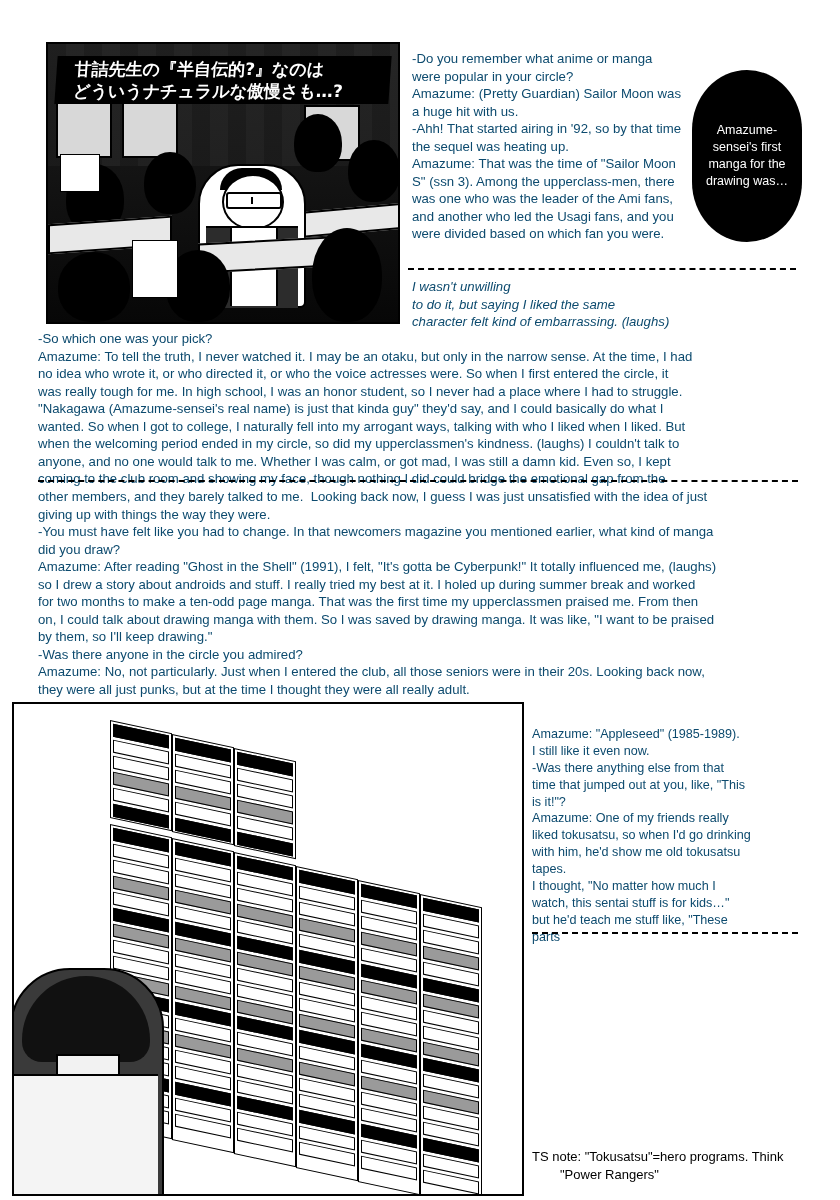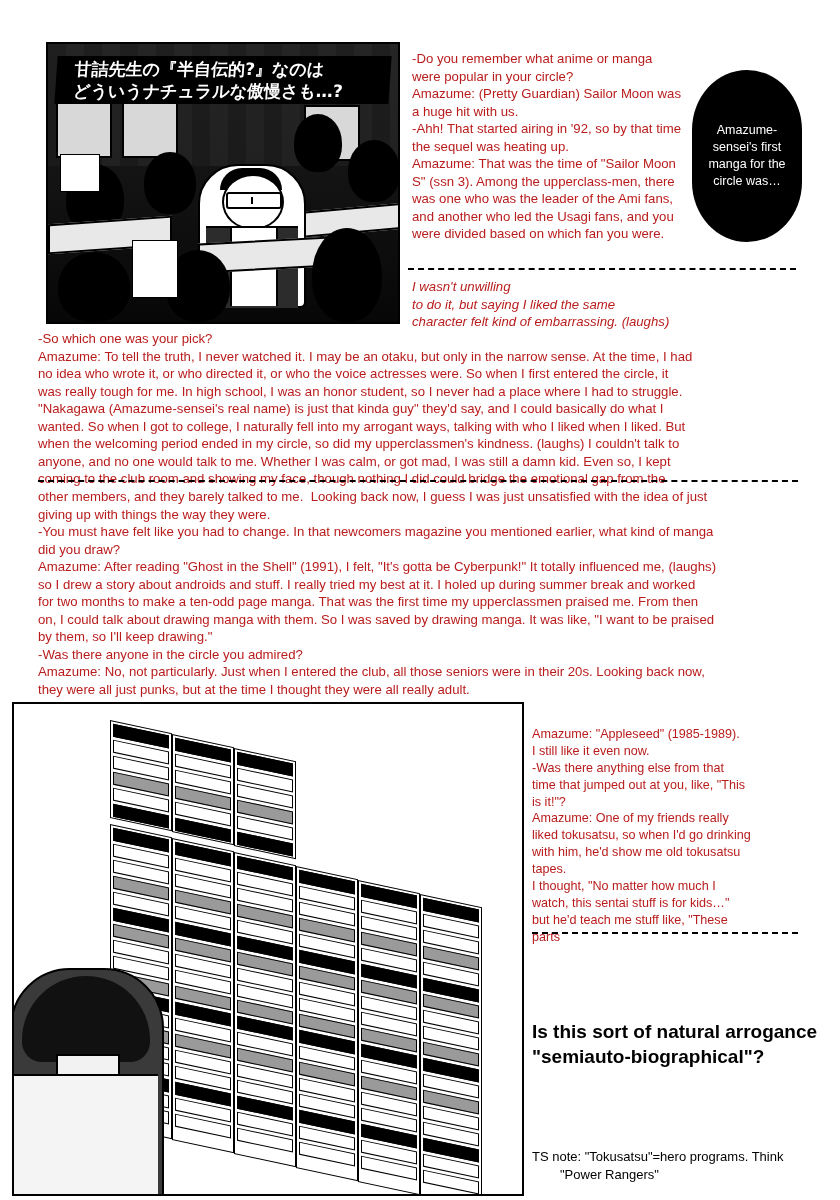--- a/index.html
+++ b/index.html
@@ -129,21 +129,21 @@
     box-sizing: border-box;
   }
   .bubble-first-manga span { display:block; }
 
   
   .txt {
     position:absolute;
     font-size: 13.2px;
     line-height: 1.33;
     white-space: pre-wrap;
-    color:#b91c1c;
+    color:#0c4a6e;
   }
   .interview-top {
     left: 412px; top: 50px; width: 272px;
   }
   .aside-unwilling {
     left: 412px; top: 278px; width: 330px;
     font-style: italic;
   }
   .dash-line {
     position:absolute;
@@ -316,21 +316,21 @@
       <div class="line l2">どういうナチュラルな傲慢さも…?</div>
     </div>
   </div>
 
   <div class="txt interview-top">-Do you remember what anime or manga were popular in your circle?
 Amazume: (Pretty Guardian) Sailor Moon was a huge hit with us.
 -Ahh! That started airing in '92, so by that time the sequel was heating up.
 Amazume: That was the time of "Sailor Moon S" (ssn 3). Among the upperclass-men, there was one who was the leader of the Ami fans, and another who led the Usagi fans, and you were divided based on which fan you were.</div>
 
   <div class="bubble-first-manga">
-    <span>Amazume-sensei's first manga for the circle was…</span>
+    <span>Amazume-sensei's first manga for the drawing was…</span>
   </div>
 
   <div class="dash-line dl1"></div>
 
   <div class="txt aside-unwilling">I wasn't unwilling
 to do it, but saying I liked the same
 character felt kind of embarrassing. (laughs)</div>
 
   <div class="txt body-block-1">-So which one was your pick?
 Amazume: To tell the truth, I never watched it. I may be an otaku, but only in the narrow sense. At the time, I had
@@ -525,20 +525,19 @@
 liked tokusatsu, so when I'd go drinking
 with him, he'd show me old tokusatsu
 tapes.
 I thought, "No matter how much I
 watch, this sentai stuff is for kids…"
 but he'd teach me stuff like, "These
 parts</div>
 
   <div class="dash-line dl3"></div>
 
-  <div class="question-big">Is this sort of natural arrogance "semiauto-biographical"?</div>
 
   <div class="ts-note">
     <span>TS note: "Tokusatsu"=hero programs. Think</span>
     <span class="l2">"Power Rangers"</span>
   </div>
 
 </div>
 
 </body></html>

